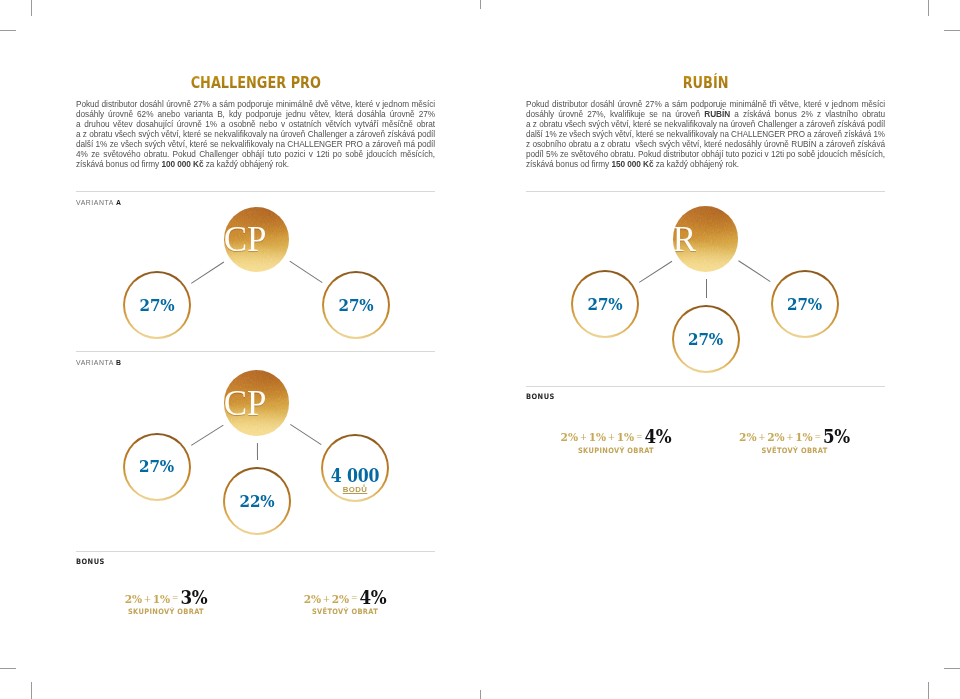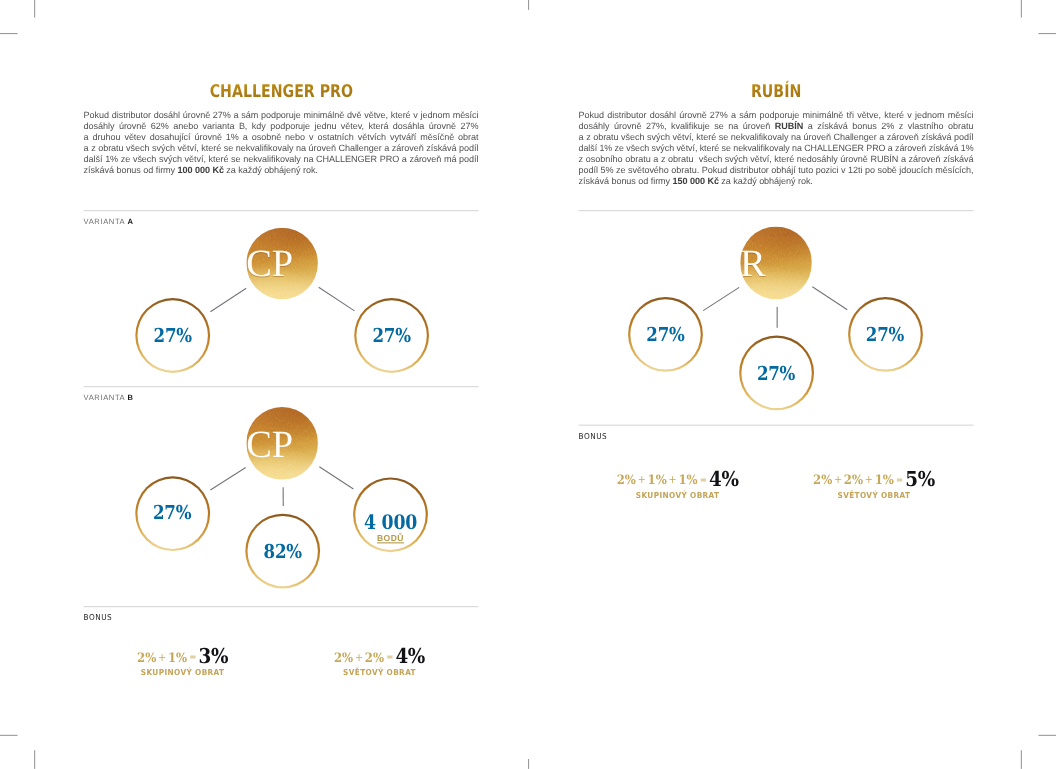--- a/index.html
+++ b/index.html
@@ -12,21 +12,21 @@
               white-space:nowrap;text-align:center;}
   .sect-title>span{display:inline-block;transform:scaleX(.895);
       background:linear-gradient(178deg,#c89a2a 0%,#b8860f 30%,#a87a15 62%,#9f7a1c 100%);
       -webkit-background-clip:text;background-clip:text;-webkit-text-fill-color:transparent;color:transparent;}
   .body-txt{position:absolute;font-size:8.25px;line-height:10.05px;color:#515153;text-align:justify;letter-spacing:-.055px;
             -webkit-hyphens:none;hyphens:none;word-spacing:0px;}
   .body-txt b{font-weight:bold;color:#3c3c3e;}
   .divider{position:absolute;height:1px;background:#d8d8d8;}
   .label{position:absolute;font-size:6.9px;letter-spacing:.55px;color:#6f6f71;white-space:nowrap;}
   .label b{color:#1a1a1a;font-weight:bold;}
-  .bonuslbl{position:absolute;font-family:"DejaVu Sans Condensed","DejaVu Sans",sans-serif;font-size:7.4px;letter-spacing:.45px;color:#2b2b2d;font-weight:normal;white-space:nowrap;}
+  .bonuslbl{position:absolute;font-family:"DejaVu Sans Condensed","DejaVu Sans",sans-serif;font-size:7.4px;letter-spacing:.45px;color:#2b2b2d;font-weight:bold;white-space:nowrap;}
 
   .node{position:absolute;border-radius:50%;}
   .node-fill{background:
       radial-gradient(ellipse 120% 62% at 22% 98%, rgba(248,221,139,.90) 0%, rgba(248,221,139,.28) 52%, rgba(248,221,139,0) 76%),
       radial-gradient(ellipse 90% 60% at 72% 6%, rgba(160,86,28,.55) 0%, rgba(160,86,28,0) 70%),
       linear-gradient(172deg,#b16a2a 0%,#bd722c 13%,#c47c2c 28%,#cb8a33 44%,#d5a244 60%,#e2bc62 74%,#f0d489 88%,#f8de90 100%);
              display:flex;align-items:center;justify-content:flex-start;overflow:hidden;}
   .node-fill .tex{position:absolute;inset:0;pointer-events:none;opacity:.30;mix-blend-mode:overlay;}
   .node-fill .tex svg{width:100%;height:100%;display:block;}
   .node-fill span{font-family:"Liberation Serif",serif;color:#fffdf8;position:relative;z-index:2;
@@ -71,20 +71,21 @@
   <div class="cropmark" style="left:480px;top:690px;width:1px;height:9px;"></div>
 
   <div class="sect-title" style="left:76px;top:73px;width:359px;"><span>CHALLENGER PRO</span></div>
 
   <div class="body-txt" style="left:76px;top:99.6px;width:359px;" id="lpara">
       <div class="jline">Pokud distributor dosáhl úrovně 27% a sám podporuje minimálně dvě větve, které v jednom měsíci</div>
       <div class="jline">dosáhly úrovně 62% anebo varianta B, kdy podporuje jednu větev, která dosáhla úrovně 27%</div>
       <div class="jline">a druhou větev dosahující úrovně 1% a osobně nebo v ostatních větvích vytváří měsíčně obrat</div>
       <div class="jline">a z obratu všech svých větví, které se nekvalifikovaly na úroveň Challenger a zároveň získává podíl</div>
       <div class="jline">další 1% ze všech svých větví, které se nekvalifikovaly na CHALLENGER PRO a zároveň má podíl</div>
+      <div class="jline">4% ze světového obratu. Pokud Challenger obhájí tuto pozici v 12ti po sobě jdoucích měsících,</div>
       <div class="jline last">získává bonus od firmy <b>100 000 Kč</b> za každý obhájený rok.</div>
     </div>
 
   <div class="divider" style="left:76px;top:191px;width:359px;"></div>
   <div class="label" style="left:76px;top:199.4px;">
     <span>VARIANTA</span>
     <b>A</b>
   </div>
 
   <div class="divider" style="left:76px;top:351px;width:359px;"></div>
@@ -143,21 +144,21 @@
       </div>
       <span style="font-size: 35px; line-height: 1;">CP</span>
     </div>
     <div class="ring-wrap" style="left: 122.5px; top: 432.5px; width: 68px; height: 68px;">
       <div class="ring-in" style="width: 64px; height: 64px;">
         <div class="val" style="font-size: 16.8px; line-height: 1;">27%</div>
       </div>
     </div>
     <div class="ring-wrap" style="left: 223px; top: 467px; width: 68px; height: 68px;">
       <div class="ring-in" style="width: 64px; height: 64px;">
-        <div class="val" style="font-size: 16.8px; line-height: 1;">82%</div>
+        <div class="val" style="font-size: 16.8px; line-height: 1;">22%</div>
       </div>
     </div>
     <div class="ring-wrap" style="left: 321px; top: 433.5px; width: 68px; height: 68px;">
       <div class="ring-in" style="width: 64px; height: 64px;">
         <div class="val" style="font-size: 17.5px; line-height: 1; margin-top: 27px;">4 000</div>
         <div class="sub" style="font-size: 7.8px; line-height: 1; margin-top: 0.6px;">BODŮ</div>
       </div>
     </div>
     <div class="connector" style="left: 639.259px; top: 281.842px; width: 39.0881px; transform: rotate(-32.8934deg);"></div>
     <div class="connector" style="left: 705.5px; top: 298.2px; width: 19.4px; transform: rotate(-90deg);"></div>

